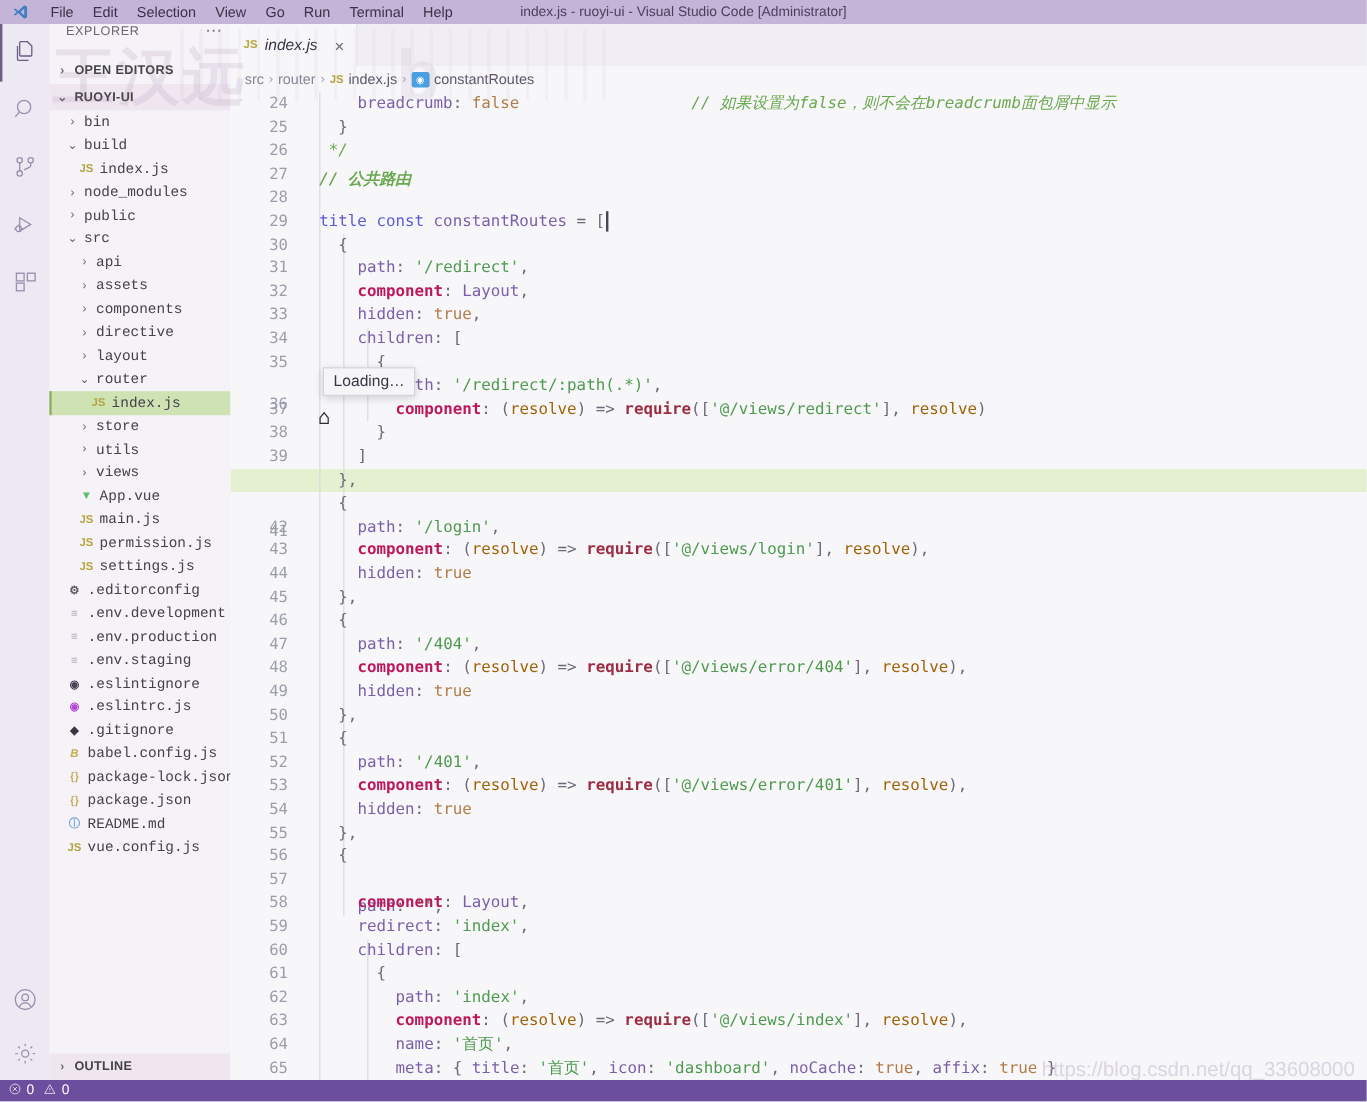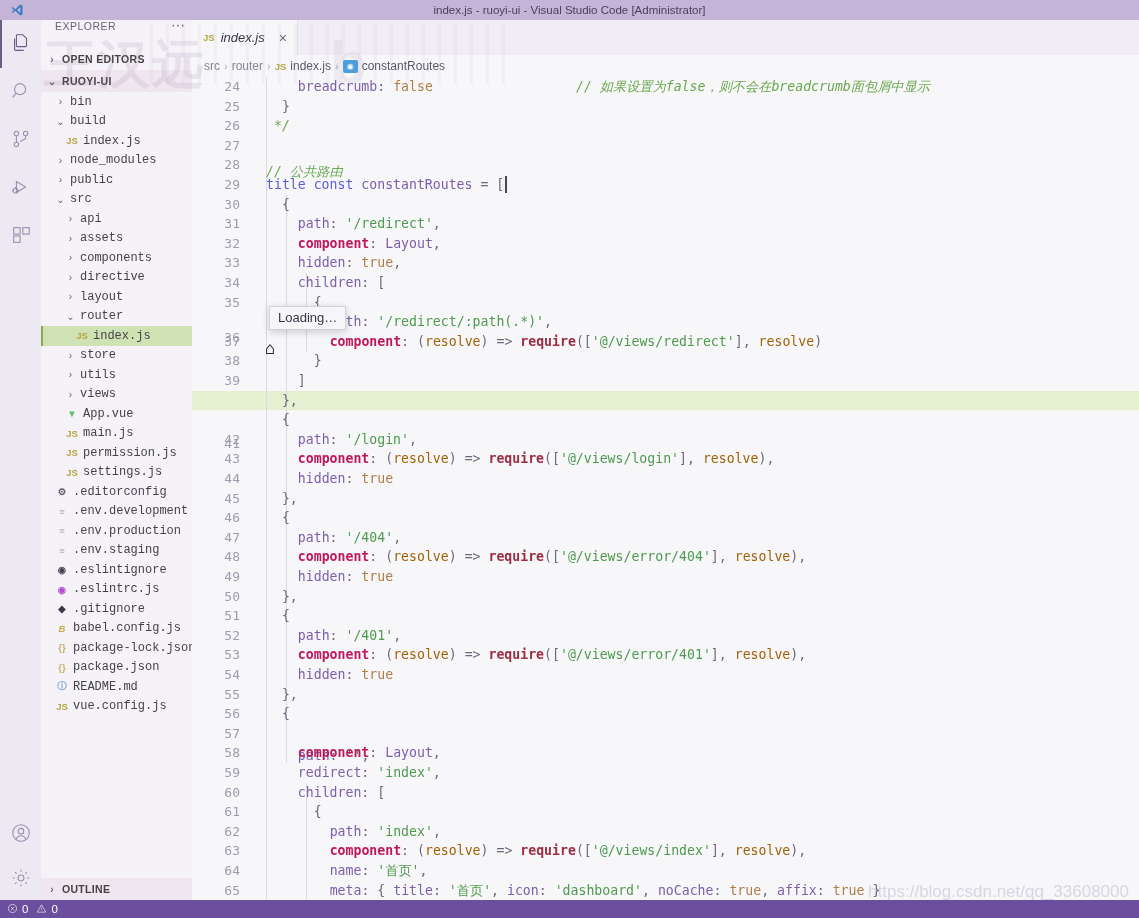--- a/index.html
+++ b/index.html
@@ -230,20 +230,30 @@
 </head>
 <body>
 
 <div id="app">
 
   <div class="titlebar">
     <div class="vs-logo">
       <svg viewBox="0 0 24 24">
           <path fill="#3f7ec0" d="M17.5 2.5 9 10.6 4.4 7 2.5 8 6.8 12l-4.3 4 1.9 1L9 13.4l8.5 8.1 4-2V4.5l-4-2zm0 4.4v10.2l-5.3-5.1 5.3-5.1z"></path>
         </svg>
+    </div>
+    <div class="menubar">
+      <div class="menu-item">File</div>
+      <div class="menu-item">Edit</div>
+      <div class="menu-item">Selection</div>
+      <div class="menu-item">View</div>
+      <div class="menu-item">Go</div>
+      <div class="menu-item">Run</div>
+      <div class="menu-item">Terminal</div>
+      <div class="menu-item">Help</div>
     </div>
     <div class="window-title">index.js - ruoyi-ui - Visual Studio Code [Administrator]</div>
   </div>
 
   <div class="activitybar">
     <div class="act-icon active">
       <span>
         <svg viewBox="0 0 24 24">
             <path d="M14 3H8a1 1 0 0 0-1 1v11a1 1 0 0 0 1 1h9a1 1 0 0 0 1-1V7l-4-4z"></path>
             <path d="M5 7v12a1 1 0 0 0 1 1h9"></path>
@@ -561,21 +571,21 @@
       <div class="codelines" id="codelines">
           <div class="linehl-full" style="top: 313.6px; left: -58px; width: 947px;"></div>
           <div class="indent" style="left: 16px; top: 0px; height: 823.2px;"></div>
           <div class="indent" style="left: 36px; top: 117.6px; height: 568.4px;"></div>
           <div class="indent" style="left: 56px; top: 196px; height: 78.4px;"></div>
           <div class="indent" style="left: 56px; top: 705.6px; height: 117.6px;"></div>
           <div class="cl" style="top: 0px;"><span class="t-punc"> </span><span class="t-punc"> </span><span class="t-punc"> </span><span class="t-punc"> </span><span class="t-prop">breadcrumb</span><span class="t-punc">:</span><span class="t-punc"> </span><span class="t-bool">false</span><span class="t-punc"> </span><span class="t-punc"> </span><span class="t-punc"> </span><span class="t-punc"> </span><span class="t-punc"> </span><span class="t-punc"> </span><span class="t-punc"> </span><span class="t-punc"> </span><span class="t-punc"> </span><span class="t-punc"> </span><span class="t-punc"> </span><span class="t-punc"> </span><span class="t-punc"> </span><span class="t-punc"> </span><span class="t-punc"> </span><span class="t-punc"> </span><span class="t-punc"> </span><span class="t-punc"> </span><span class="t-cmt">// 如果设置为false，则不会在breadcrumb面包屑中显示</span></div>
           <div class="cl" style="top: 19.6px;"><span class="t-punc"> </span><span class="t-punc"> </span><span class="t-punc">}</span></div>
           <div class="cl" style="top: 39.2px;"><span class="t-cmt"> */</span></div>
           <div class="cl" style="top: 58.8px;"></div>
-          <div class="cl" style="top: 85px;"><span class="t-cmt">// 公共路由</span></div>
+          <div class="cl" style="top: 63px; font-weight: bold;"><span class="t-cmt">// 公共路由</span></div>
           <div class="cl" style="top: 98px;"><span class="t-key">title</span><span class="t-punc"> </span><span class="t-key">const</span><span class="t-punc"> </span><span class="t-prop">constantRoutes</span><span class="t-punc"> </span><span class="t-punc">=</span><span class="t-punc"> </span><span class="t-punc">[</span></div>
           <div class="cl" style="top: 117.6px;"><span class="t-punc"> </span><span class="t-punc"> </span><span class="t-punc">{</span></div>
           <div class="cl" style="top: 137.2px;"><span class="t-punc"> </span><span class="t-punc"> </span><span class="t-punc"> </span><span class="t-punc"> </span><span class="t-prop">path</span><span class="t-punc">:</span><span class="t-punc"> </span><span class="t-str">'/redirect'</span><span class="t-punc">,</span></div>
           <div class="cl" style="top: 156.8px;"><span class="t-punc"> </span><span class="t-punc"> </span><span class="t-punc"> </span><span class="t-punc"> </span><span class="t-prop-b">component</span><span class="t-punc">:</span><span class="t-punc"> </span><span class="t-id">Layout</span><span class="t-punc">,</span></div>
           <div class="cl" style="top: 176.4px;"><span class="t-punc"> </span><span class="t-punc"> </span><span class="t-punc"> </span><span class="t-punc"> </span><span class="t-prop">hidden</span><span class="t-punc">:</span><span class="t-punc"> </span><span class="t-bool">true</span><span class="t-punc">,</span></div>
           <div class="cl" style="top: 196px;"><span class="t-punc"> </span><span class="t-punc"> </span><span class="t-punc"> </span><span class="t-punc"> </span><span class="t-prop">children</span><span class="t-punc">:</span><span class="t-punc"> </span><span class="t-punc">[</span></div>
           <div class="cl" style="top: 215.6px;"><span class="t-punc"> </span><span class="t-punc"> </span><span class="t-punc"> </span><span class="t-punc"> </span><span class="t-punc"> </span><span class="t-punc"> </span><span class="t-punc">{</span></div>
           <div class="cl" style="top: 235.2px;"><span class="t-punc"> </span><span class="t-punc"> </span><span class="t-punc"> </span><span class="t-punc"> </span><span class="t-punc"> </span><span class="t-punc"> </span><span class="t-punc"> </span><span class="t-punc"> </span><span class="t-prop">path</span><span class="t-punc">:</span><span class="t-punc"> </span><span class="t-str">'/redirect/:path(.*)'</span><span class="t-punc">,</span></div>
           <div class="cl" style="top: 254.8px;"><span class="t-punc"> </span><span class="t-punc"> </span><span class="t-punc"> </span><span class="t-punc"> </span><span class="t-punc"> </span><span class="t-punc"> </span><span class="t-punc"> </span><span class="t-punc"> </span><span class="t-prop-b">component</span><span class="t-punc">:</span><span class="t-punc"> </span><span class="t-punc">(</span><span class="t-param">resolve</span><span class="t-punc">)</span><span class="t-punc"> </span><span class="t-punc">=</span><span class="t-punc">&gt;</span><span class="t-punc"> </span><span class="t-fn">require</span><span class="t-punc">(</span><span class="t-punc">[</span><span class="t-str">'@/views/redirect'</span><span class="t-punc">]</span><span class="t-punc">,</span><span class="t-punc"> </span><span class="t-param">resolve</span><span class="t-punc">)</span></div>
           <div class="cl" style="top: 274.4px;"><span class="t-punc"> </span><span class="t-punc"> </span><span class="t-punc"> </span><span class="t-punc"> </span><span class="t-punc"> </span><span class="t-punc"> </span><span class="t-punc">}</span></div>

